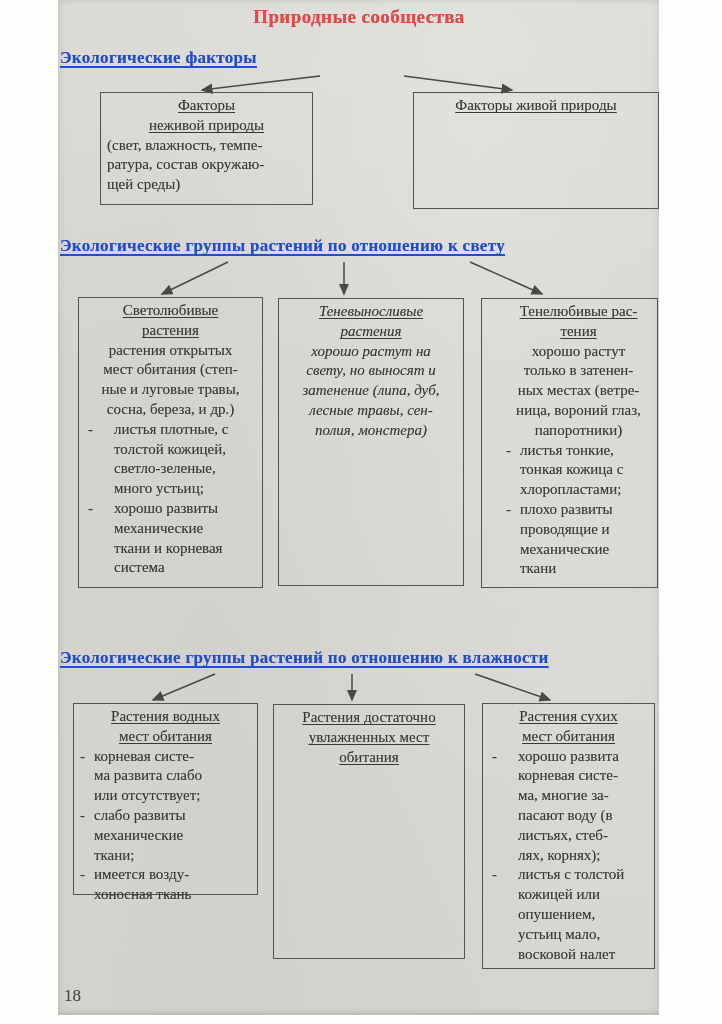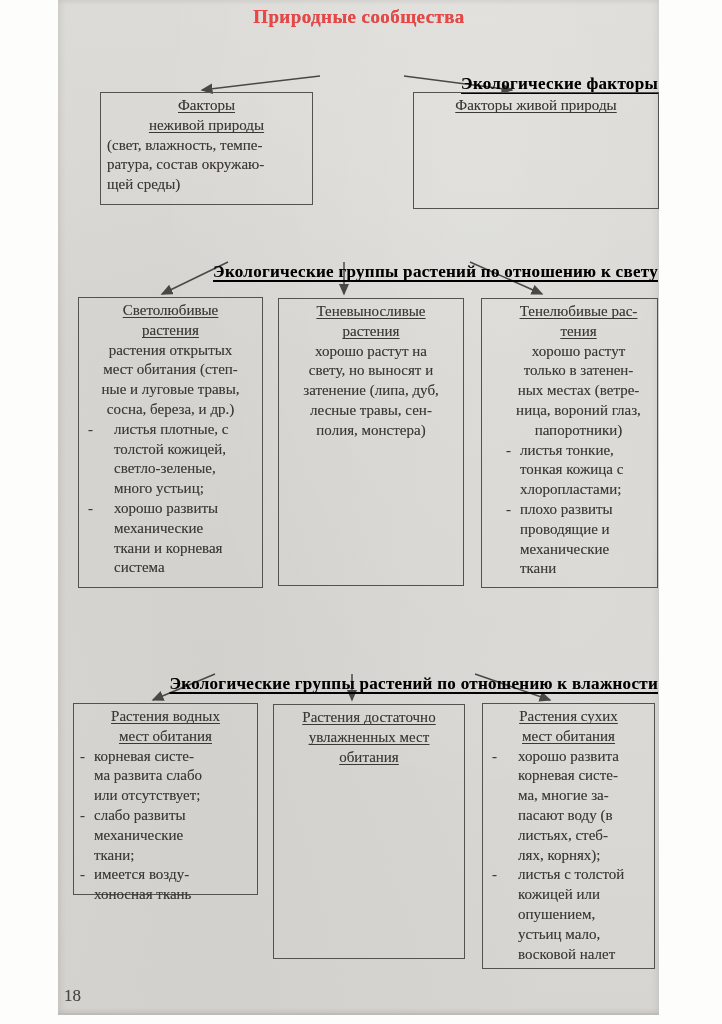--- a/index.html
+++ b/index.html
@@ -16,26 +16,25 @@
       linear-gradient(180deg,#dcdbd7 0%,#d7d6d2 35%,#dad9d5 70%,#d6d5d1 100%);
     box-shadow:inset 3px 0 6px rgba(0,0,0,.07), inset -3px 0 6px rgba(0,0,0,.06);
     border-bottom:2px solid #bdbcb8;
   }
   .doc-title{
     position:absolute;left:60px;top:6px;width:598px;text-align:center;
     font-size:19px;font-weight:bold;letter-spacing:.4px;color:#ef4444;
     text-shadow:0 0 .6px rgba(51,49,46,.55);
   }
   .sec-heading{
-    position:absolute;left:60px;width:598px;text-align:right;
-    font-size:17px;font-weight:bold;letter-spacing:.3px;color:#000000;
+    position:absolute;left:60px;width:598px;text-align:left;
+    font-size:17px;font-weight:bold;letter-spacing:.3px;color:#1d4ed8;
     text-decoration:underline;text-decoration-thickness:1.5px;text-underline-offset:3px;
     text-decoration-skip-ink:none;
     text-shadow:0 0 .6px rgba(51,49,46,.5);
-    margin-top:26px;
   }
   .h1{top:48px;}
   .h2{top:236px;}
   .h3{top:648px;}
   .box{
     position:absolute;border:1.6px solid #54524e;box-sizing:border-box;
     padding:3px 6px 3px 6px;font-size:15px;line-height:1.32;
     text-shadow:0 0 .5px rgba(59,57,54,.45);
   }
   .box-title{
@@ -44,21 +43,21 @@
   }
   .box-body{white-space:pre-line;}
   .center{text-align:center;}
   .bullet{display:flex;align-items:flex-start;}
   .bullet .bm{flex:0 0 14px;text-align:left;}
   .bullets-wide .bullet .bm{flex:0 0 26px;padding-left:3px;}
   .bullet .bt{white-space:pre-line;flex:1 1 auto;}
   .b11{left:100px;top:92px;width:213px;height:113px;}
   .b12{left:413px;top:92px;width:246px;height:117px;}
   .b21{left:78px; top:297px;width:185px;height:291px;}
-  .b22{left:278px;top:298px;width:186px;height:288px;}
+  .b22{left:278px;top:298px;width:186px;height:288px;font-style:italic;}
   .b23{left:481px;top:298px;width:177px;height:290px;padding-left:24px;}
   .b31{left:73px; top:703px;width:185px;height:192px;}
   .b32{left:273px;top:704px;width:192px;height:255px;}
   .b33{left:482px;top:703px;width:173px;height:266px;}
   .arrows{position:absolute;left:0;top:0;width:722px;height:1024px;pointer-events:none;}
   .page-num{
     position:absolute;left:64px;top:986px;font-size:17px;color:#4a4845;
     text-shadow:0 0 .5px rgba(74,72,69,.5);
   }
 </style>

